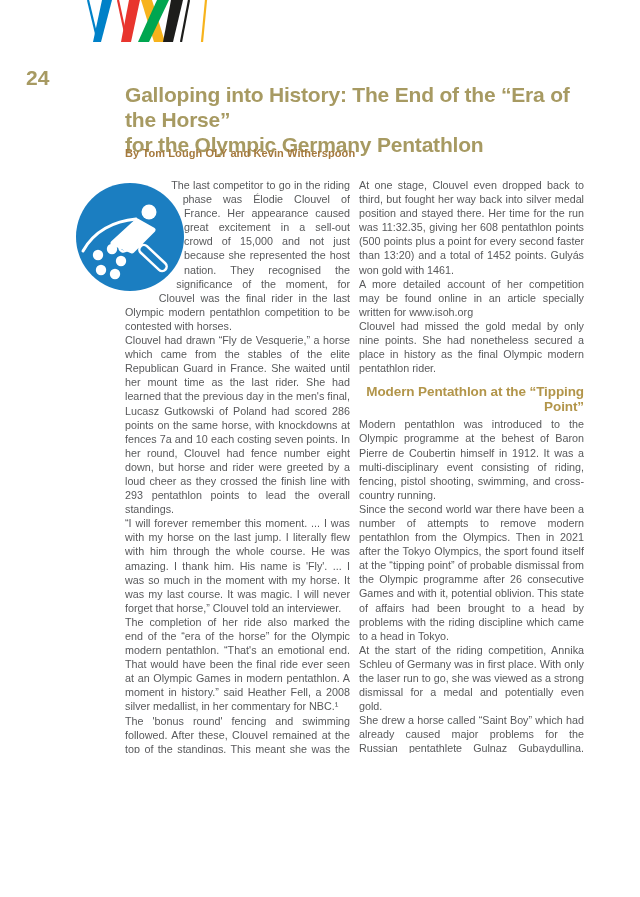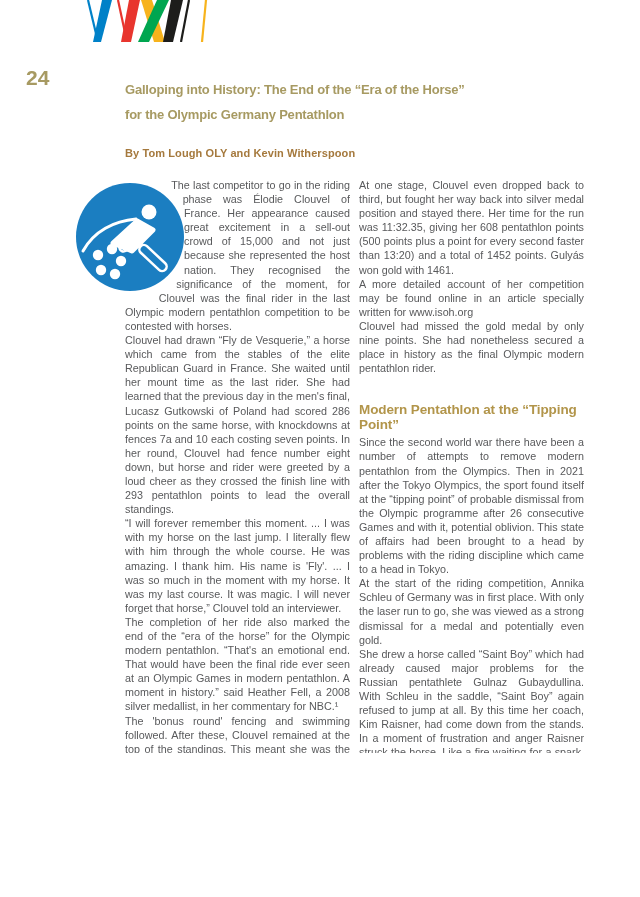--- a/index.html
+++ b/index.html
@@ -7,21 +7,21 @@
     position:relative;width:640px;height:753px;background:#fff;overflow:hidden;
     font-family:"Liberation Sans",sans-serif;
   }
   .stripes{position:absolute;left:85px;top:0;width:128px;height:42px;}
   .pagenum{
     position:absolute;left:26px;top:66px;
     font-size:21px;font-weight:bold;color:#a79a62;
   }
   .title{
     position:absolute;left:125px;top:68px;width:480px;
-    font-size:13px;line-height:25px;font-weight:bold;color:#a79a62;
+    font-size:21px;line-height:25px;font-weight:bold;color:#a79a62;
     letter-spacing:-0.2px;
   }
   .byline{
     position:absolute;left:125px;top:147px;
     font-size:11px;font-weight:bold;color:#a5793d;letter-spacing:0.1px;
   }
   .columns{
     position:absolute;left:125px;top:178px;width:459px;
     display:flex;gap:9px;
   }
@@ -31,22 +31,22 @@
     hyphens:auto;-webkit-hyphens:auto;
   }
   .col p{margin:0;}
   .float-circle{
     float:left;width:108px;height:108px;margin:5px 0 3px -49px;
     border-radius:50%;background:#1b7ec1;
     shape-outside:border-box;shape-margin:7px;
   }
   .float-circle svg{display:block;width:108px;height:108px;}
   .section-heading{
-    margin:27px 0 3px 0;font-size:13.5px;line-height:15px;font-weight:bold;
-    color:#b2954a;text-align:left;letter-spacing:-0.1px;
+    margin:9px 0 3px 0;font-size:13.5px;line-height:15px;font-weight:bold;
+    color:#b2954a;text-align:right;letter-spacing:-0.1px;
   }
   .footer{
     position:absolute;left:128px;top:848px;font-size:7.8px;line-height:9px;
   }
   .footer .j{font-weight:bold;color:#b79f4a;letter-spacing:0.3px;font-style:italic;}
   .footer .r{color:#cfc193;margin-left:24px;letter-spacing:0.9px;font-weight:bold;}
 </style>
 </head>
 <body>
 
@@ -97,20 +97,21 @@
       <p>“I will forever remember this moment. ... I was with my horse on the last jump. I literally flew with him through the whole course. He was amazing. I thank him. His name is 'Fly'. ... I was so much in the moment with my horse. It was my last course. It was magic. I will never forget that horse,” Clouvel told an interviewer.</p>
       <p>The completion of her ride also marked the end of the “era of the horse” for the Olympic modern pentathlon. “That's an emotional end. That would have been the final ride ever seen at an Olympic Games in modern pentathlon. A moment in history.” said Heather Fell, a 2008 silver medallist, in her commentary for NBC.¹</p>
       <p>The 'bonus round' fencing and swimming followed. After these, Clouvel remained at the top of the standings. This meant she was the first runner to depart in the Laser Run, 13 seconds ahead of her rival Michelle Gulyás of Hungary. Unfortunately for Clouvel, she encountered trouble on the first shooting rotation. She lost her advantage and it was Gulyás who started the second lap with a six-second lead.</p>
     </div>
 
     <div class="col">
       <p>At one stage, Clouvel even dropped back to third, but fought her way back into silver medal position and stayed there. Her time for the run was 11:32.35, giving her 608 pentathlon points (500 points plus a point for every second faster than 13:20) and a total of 1452 points. Gulyás won gold with 1461.</p>
       <p>A more detailed account of her competition may be found online in an article specially written for www.isoh.org</p>
       <p>Clouvel had missed the gold medal by only nine points. She had nonetheless secured a place in history as the final Olympic modern pentathlon rider.</p>
       <h2 class="section-heading">Modern Pentathlon at the “Tipping Point”</h2>
+      <p>Modern pentathlon was introduced to the Olympic programme at the behest of Baron Pierre de Coubertin himself in 1912. It was a multi-disciplinary event consisting of riding, fencing, pistol shooting, swimming, and cross-country running.</p>
       <p>Since the second world war there have been a number of attempts to remove modern pentathlon from the Olympics. Then in 2021 after the Tokyo Olympics, the sport found itself at the “tipping point” of probable dismissal from the Olympic programme after 26 consecutive Games and with it, potential oblivion. This state of affairs had been brought to a head by problems with the riding discipline which came to a head in Tokyo.</p>
       <p>At the start of the riding competition, Annika Schleu of Germany was in first place. With only the laser run to go, she was viewed as a strong dismissal for a medal and potentially even gold.</p>
       <p>She drew a horse called “Saint Boy” which had already caused major problems for the Russian pentathlete Gulnaz Gubaydullina. With Schleu in the saddle, “Saint Boy” again refused to jump at all. By this time her coach, Kim Raisner, had come down from the stands. In a moment of frustration and anger Raisner struck the horse. Like a fire waiting for a spark, it was this moment sent the Olympic modern pentathlon into a tailspin.</p>
 
     </div>
   </div>
 
   <div class="footer">
     <span class="j">JOH | 03-2025</span><span class="r">GALLOPING INTO HISTORY</span>
   </div>

